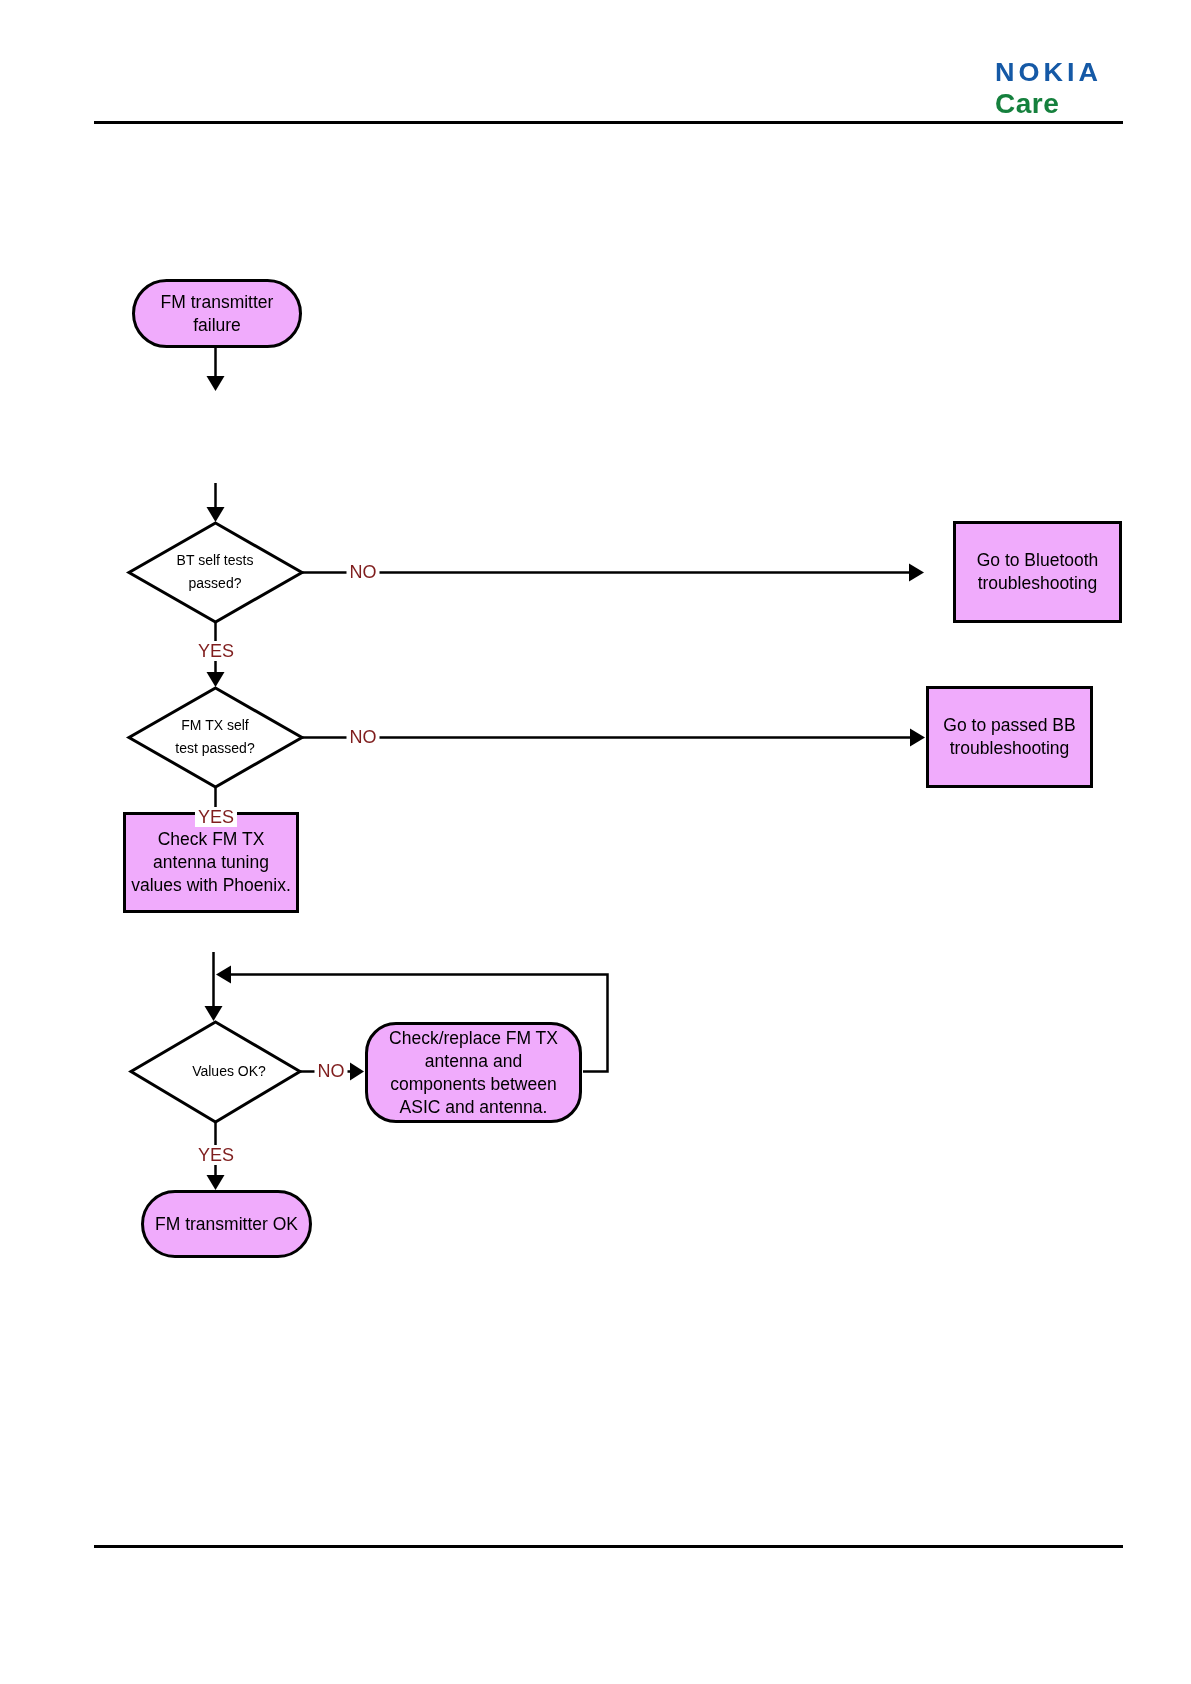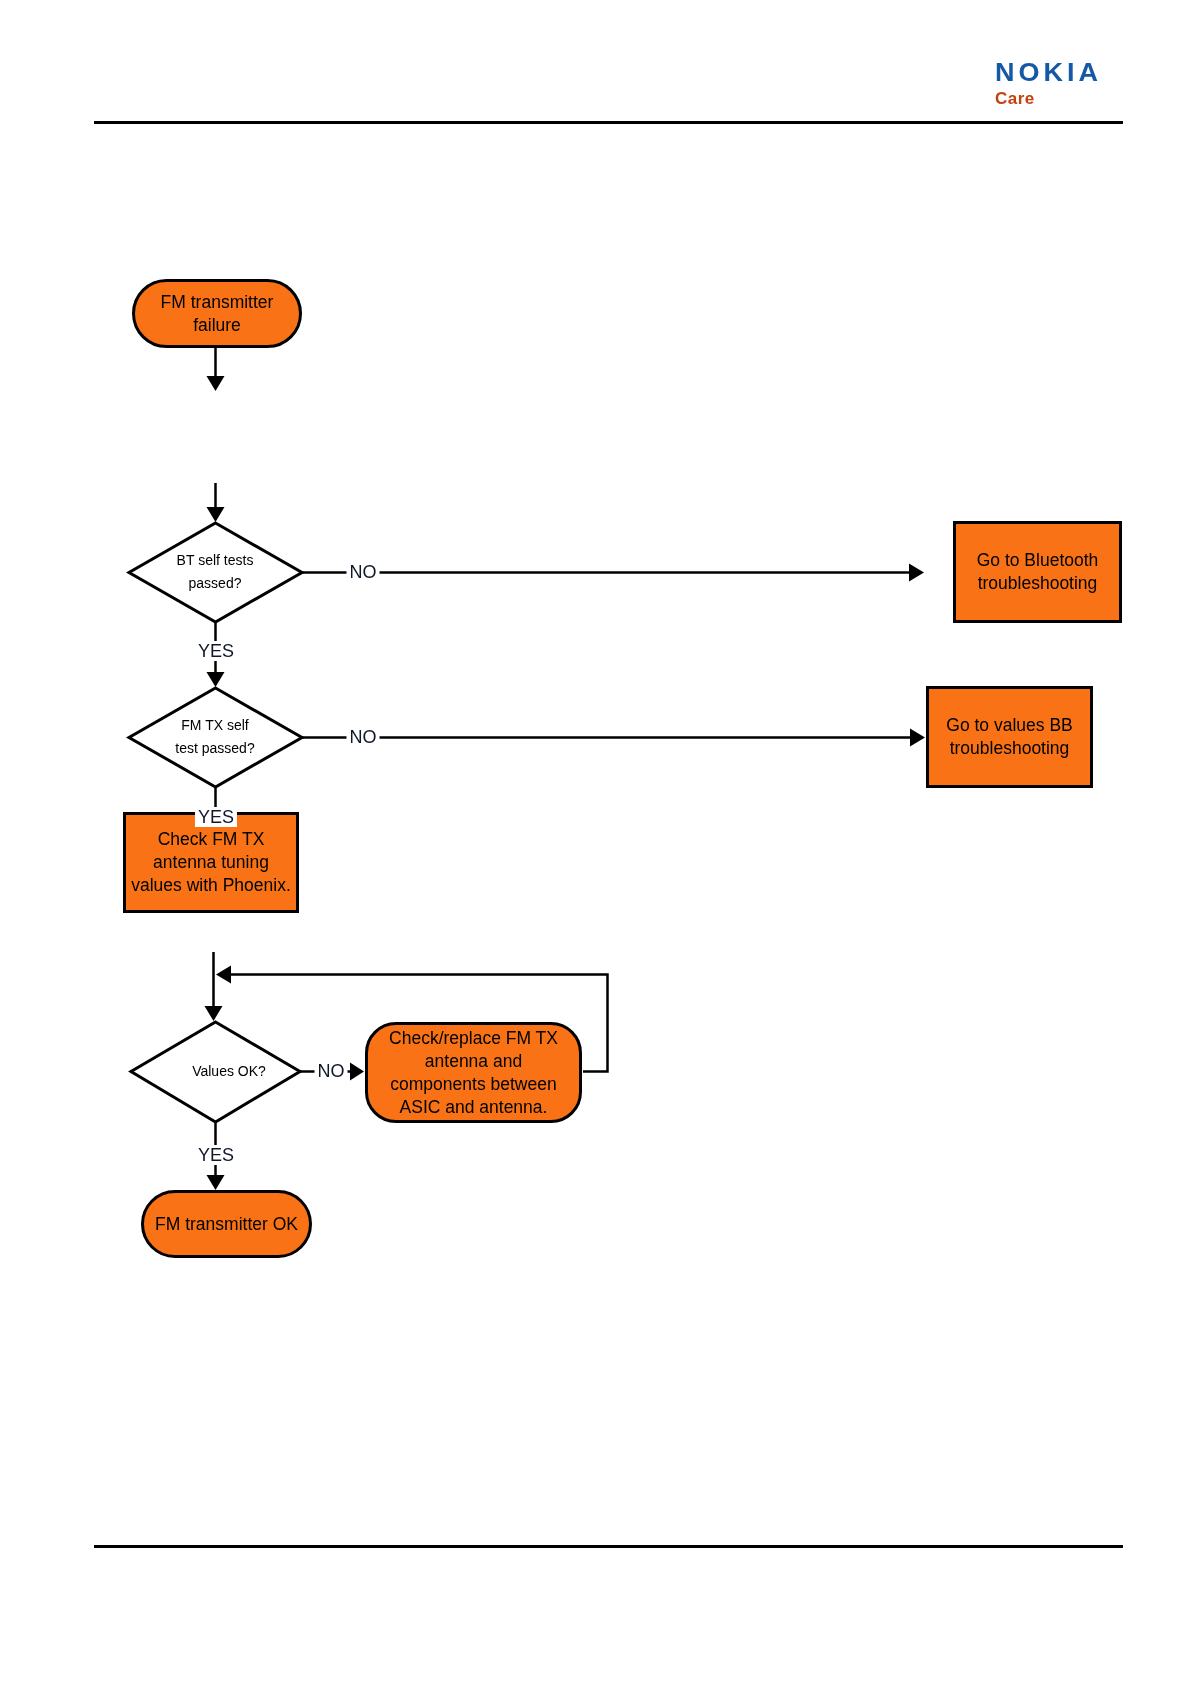--- a/index.html
+++ b/index.html
@@ -24,23 +24,23 @@
   }
   .brand-name {
     font-size: 27px;
     font-weight: bold;
     letter-spacing: 4px;
     color: #1559A6;
     transform: scaleY(0.95);
     transform-origin: left top;
   }
   .brand-sub {
-    font-size: 17px;
+    font-size: 28px;
     font-weight: bold;
-    color: #c2410c;
+    color: #15803d;
     margin-top: 3px;
     letter-spacing: 0.5px;
   }
   .rule {
     position: absolute;
     left: 94px;
     width: 1029px;
     background: #000;
   }
   .rule.top { top: 121px; height: 2.5px; }
@@ -49,21 +49,21 @@
   
   svg.connectors {
     position: absolute;
     left: 0; top: 0;
     width: 1191px;
     height: 1684px;
   }
   .node {
     position: absolute;
     box-sizing: border-box;
-    background: #f97316;
+    background: #f0abfc;
     border: 3px solid #000;
     display: flex;
     align-items: center;
     justify-content: center;
     text-align: center;
     font-size: 17.5px;
     line-height: 23px;
     color: #000;
     white-space: pre-line;
   }
@@ -77,21 +77,21 @@
     color: #000;
     white-space: pre-line;
   }
   .edge-label {
     position: absolute;
     transform: translate(-50%, -50%);
     background: #ffffff;
     padding: 0 3px;
     font-size: 18px;
     line-height: 20px;
-    color: #0f172a;
+    color: #7f1d1d;
     white-space: nowrap;
   }
 </style>
 </head>
 <body>
 
 <div class="page">
 
   <div class="brand">
     <div class="brand-name">NOKIA</div>
@@ -131,21 +131,21 @@
     </g>
   </svg>
 
   <div class="node terminator" style="left:132px; top:279px; width:170px; height:69px;">FM transmitter
 failure</div>
 
 
   <div class="node" style="left:953px; top:521px; width:169px; height:102px;">Go to Bluetooth
 troubleshooting</div>
 
-  <div class="node" style="left:926px; top:686px; width:167px; height:102px;">Go to values BB
+  <div class="node" style="left:926px; top:686px; width:167px; height:102px;">Go to passed BB
 troubleshooting</div>
 
   <div class="node" style="left:123px; top:812px; width:176px; height:101px;">Check FM TX
 antenna tuning
 values with Phoenix.</div>
 
   <div class="node" style="left:365px; top:1022px; width:217px; height:101px;border-radius:31px;">Check/replace FM TX
 antenna and
 components between
 ASIC  and antenna.</div>

